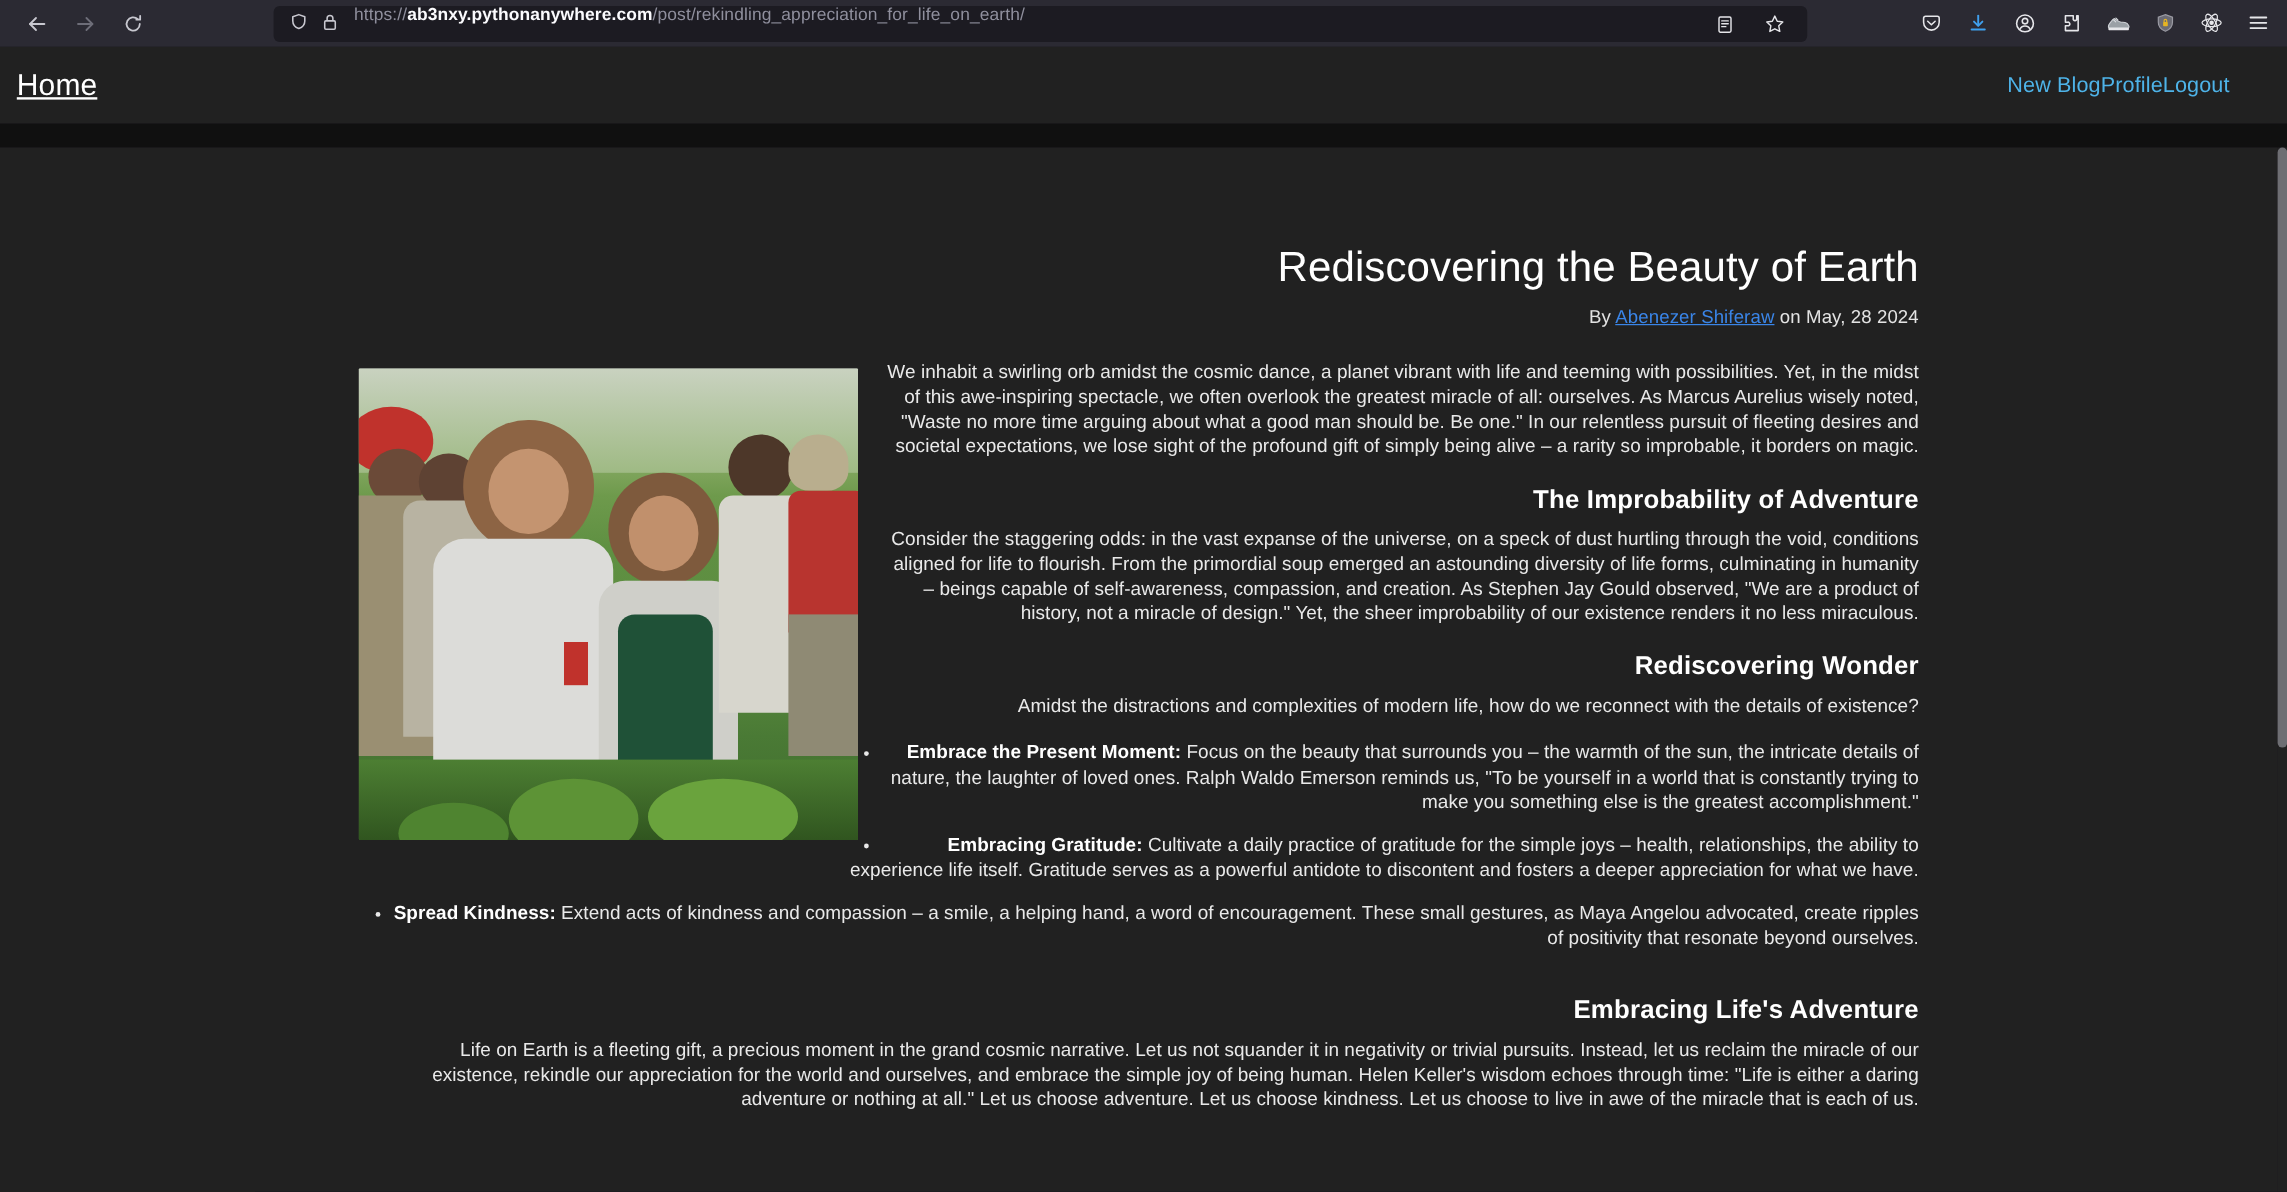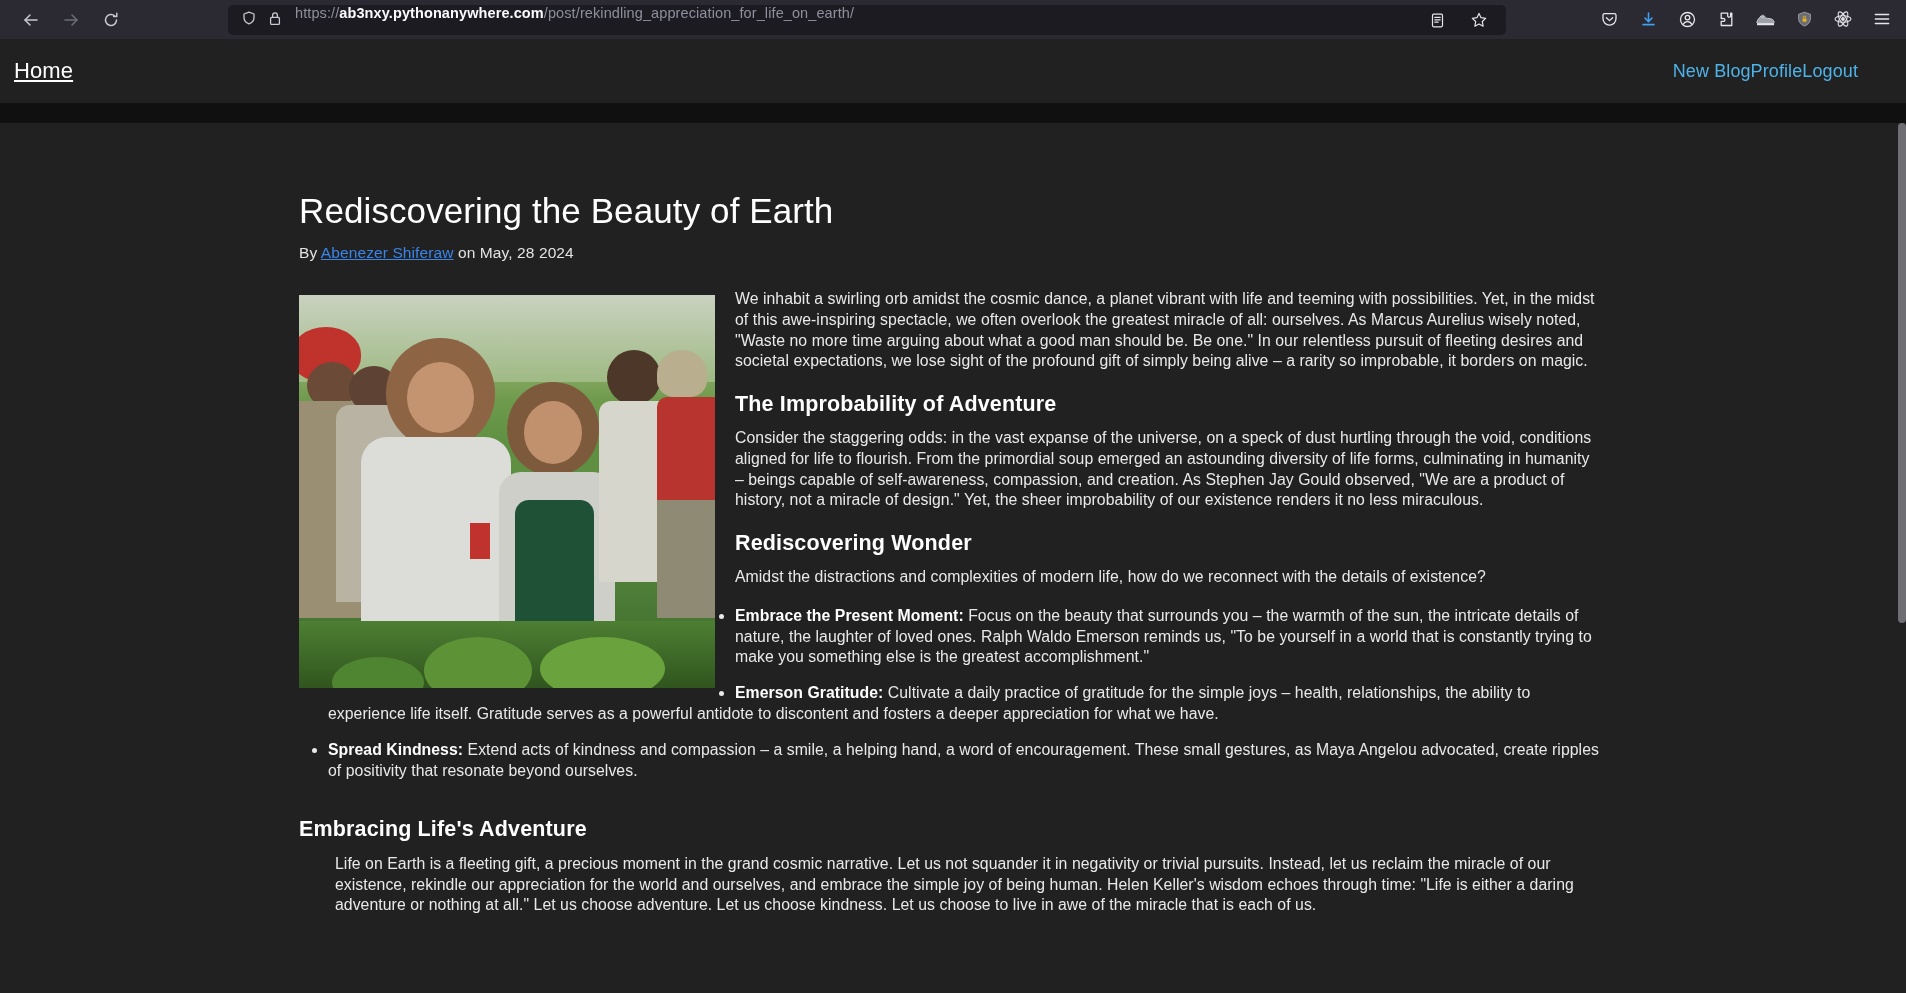--- a/index.html
+++ b/index.html
@@ -87,21 +87,21 @@
     position: absolute;
     top: 39px; left: 0;
     width: 1906px;
     height: 64px;
     background: #212121;
     display: flex;
     align-items: center;
     padding: 0 22px 0 14px;
   }
   .brand {
-    font-size: 22px;
+    font-size: 25px;
     color: #ffffff;
     font-weight: 400;
     letter-spacing: .1px;
   }
   .nav-links {
     margin-left: auto;
     display: flex;
     align-items: center;
     padding-right: 26px;
   }
@@ -126,24 +126,25 @@
     position: absolute;
     top: 123px; left: 0;
     width: 1898px;
     height: 870px;
     background: #212121;
     overflow: hidden;
   }
 
   .article {
     position: relative;
-    margin: 0 auto;
+    margin: 12px auto;
     width: 1300px;
     padding-top: 68px;
     color: #e9e9e9;
+    text-align: right;
   }
 
   .post-title {
     font-size: 35px;
     font-weight: 400;
     color: #ffffff;
     letter-spacing: .1px;
     line-height: 1.15;
     margin-bottom: 13px;
   }
@@ -400,21 +401,21 @@
       <p>We inhabit a swirling orb amidst the cosmic dance, a planet vibrant with life and teeming with possibilities. Yet, in the midst of this awe-inspiring spectacle, we often overlook the greatest miracle of all: ourselves. As Marcus Aurelius wisely noted, "Waste no more time arguing about what a good man should be. Be one." In our relentless pursuit of fleeting desires and societal expectations, we lose sight of the profound gift of simply being alive – a rarity so improbable, it borders on magic.</p>
 
       <h2 class="section-head">The Improbability of Adventure</h2>
       <p>Consider the staggering odds: in the vast expanse of the universe, on a speck of dust hurtling through the void, conditions aligned for life to flourish. From the primordial soup emerged an astounding diversity of life forms, culminating in humanity – beings capable of self-awareness, compassion, and creation. As Stephen Jay Gould observed, "We are a product of history, not a miracle of design." Yet, the sheer improbability of our existence renders it no less miraculous.</p>
 
       <h2 class="section-head">Rediscovering Wonder</h2>
       <p>Amidst the distractions and complexities of modern life, how do we reconnect with the details of existence?</p>
 
       <ul class="tips">
         <li><b>Embrace the Present Moment:</b><span> Focus on the beauty that surrounds you – the warmth of the sun, the intricate details of nature, the laughter of loved ones. Ralph Waldo Emerson reminds us, "To be yourself in a world that is constantly trying to make you something else is the greatest accomplishment."</span></li>
-        <li><b>Emerson Gratitude:</b><span> Cultivate a daily practice of gratitude for the simple joys – health, relationships, the ability to experience life itself. Gratitude serves as a powerful antidote to discontent and fosters a deeper appreciation for what we have.</span></li>
+        <li><b>Embracing Gratitude:</b><span> Cultivate a daily practice of gratitude for the simple joys – health, relationships, the ability to experience life itself. Gratitude serves as a powerful antidote to discontent and fosters a deeper appreciation for what we have.</span></li>
         <li><b>Spread Kindness:</b><span> Extend acts of kindness and compassion – a smile, a helping hand, a word of encouragement. These small gestures, as Maya Angelou advocated, create ripples of positivity that resonate beyond ourselves.</span></li>
       </ul>
 
       <div class="tail-section">
         <h2 class="section-head">Embracing Life's Adventure</h2>
         <p>Life on Earth is a fleeting gift, a precious moment in the grand cosmic narrative. Let us not squander it in negativity or trivial pursuits. Instead, let us reclaim the miracle of our existence, rekindle our appreciation for the world and ourselves, and embrace the simple joy of being human. Helen Keller's wisdom echoes through time: "Life is either a daring adventure or nothing at all." Let us choose adventure. Let us choose kindness. Let us choose to live in awe of the miracle that is each of us.</p>
       </div>
     </div>
 
   </article>

